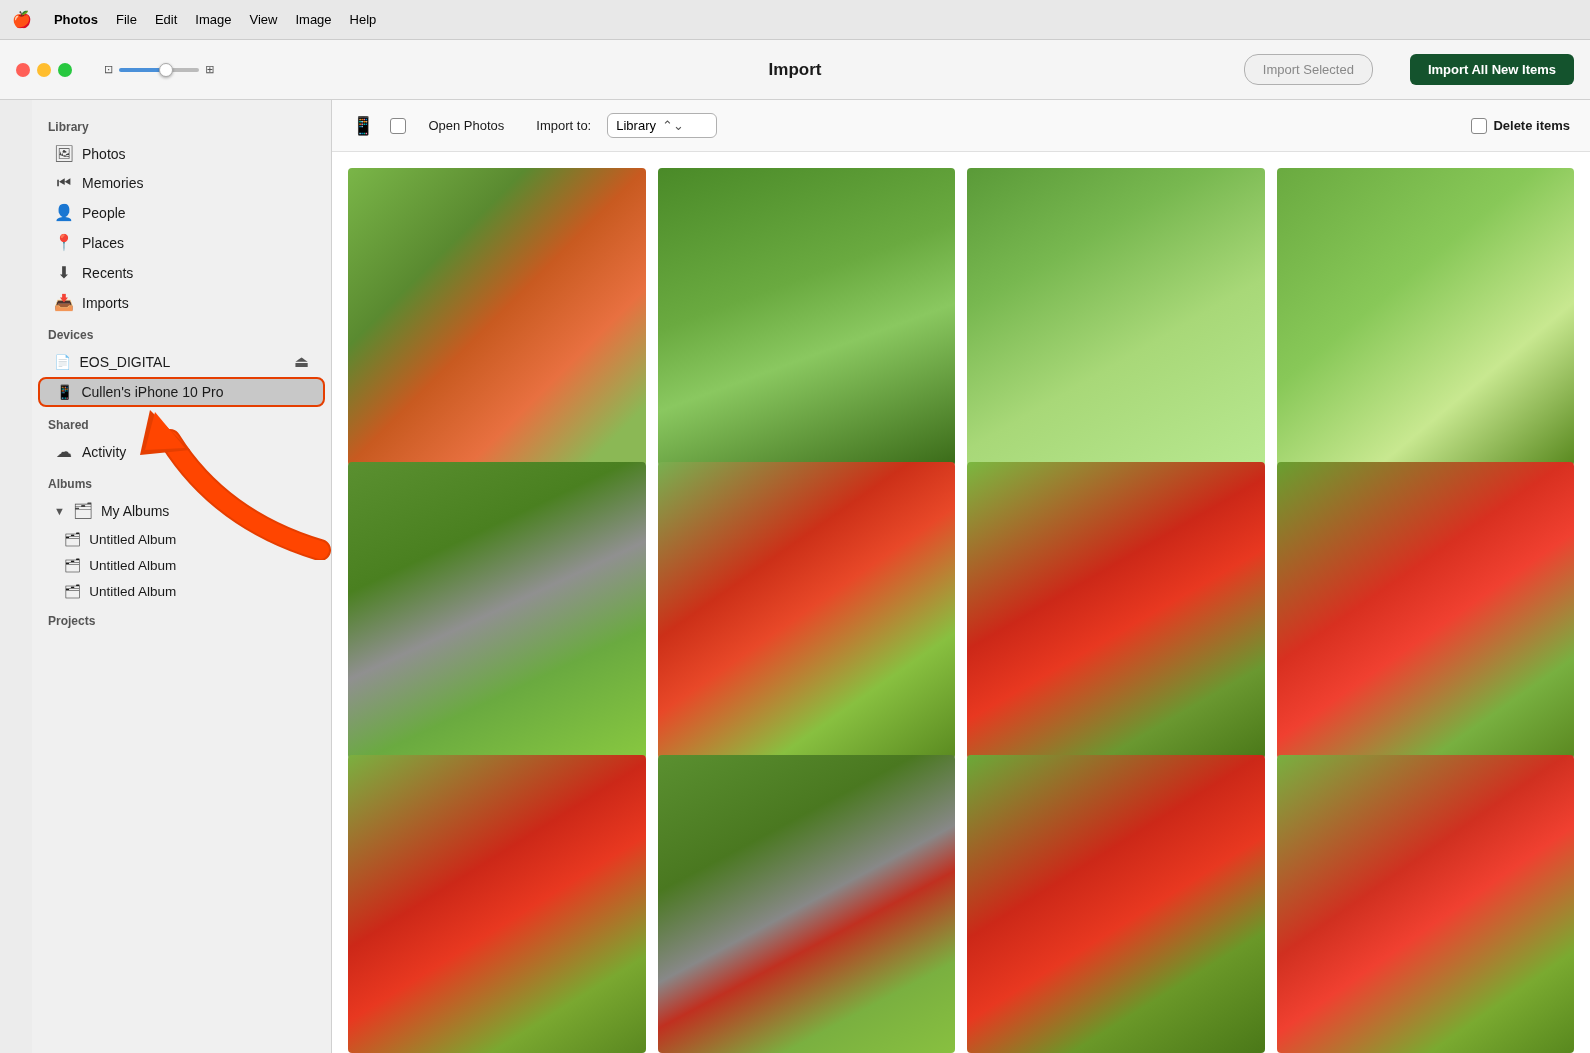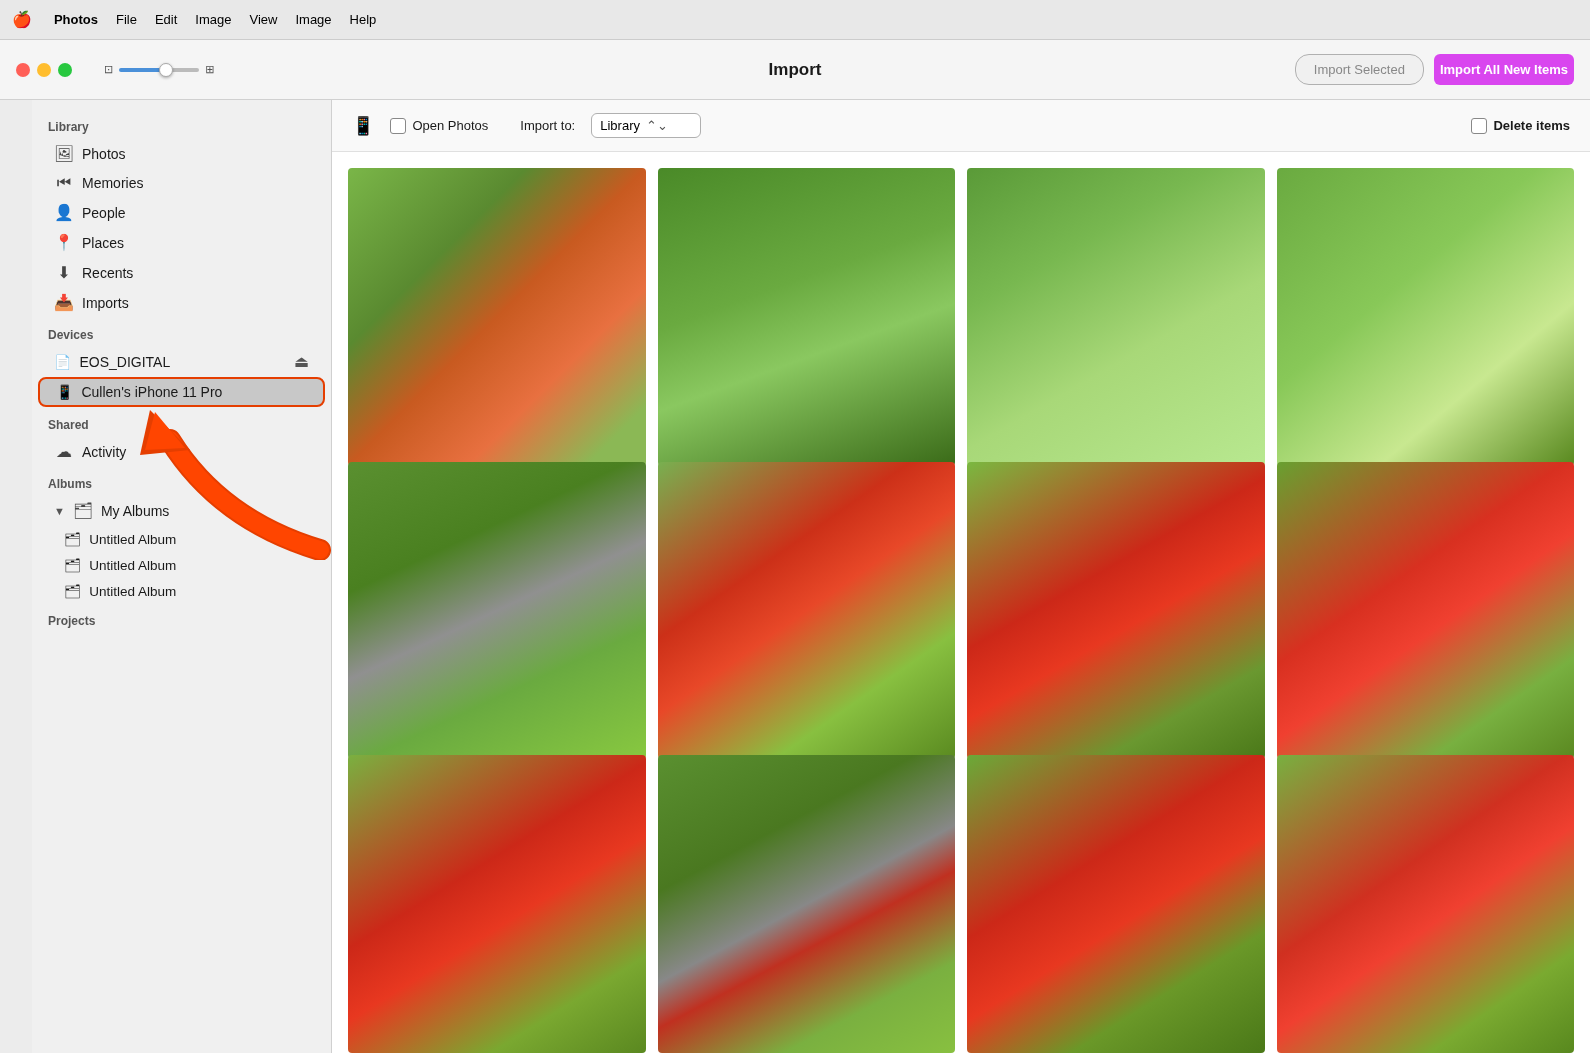--- a/index.html
+++ b/index.html
@@ -65,28 +65,29 @@
     .btn-import-selected {
       background: #f0f0f0;
       border: 1px solid #b0b0b0;
       border-radius: 14px;
       padding: 7px 18px;
       font-size: 13px;
       color: #888;
       cursor: not-allowed;
     }
     .btn-import-all {
-      background: #d946ef;
+      background: #14532d;
       border: none;
       border-radius: 6px;
-      padding: 8px 6px;
+      padding: 8px 18px;
       font-size: 13px;
       color: #fff;
       font-weight: 600;
       cursor: pointer;
+      margin-left: 27px;
     }
     .toolbar-left {
       display: flex;
       align-items: center;
       gap: 10px;
     }
 
     
     .traffic-lights {
       display: flex;
@@ -230,21 +231,21 @@
       gap: 16px;
       flex-shrink: 0;
     }
     .phone-icon-small {
       font-size: 18px;
       color: #888;
     }
     .open-photos-label {
       display: flex;
       align-items: center;
-      gap: 6px;
+      gap: 22px;
       font-size: 13px;
       color: #1a1a1a;
       text-align: center;
     }
     .checkbox-ui {
       width: 16px;
       height: 16px;
       border: 1.5px solid #888;
       border-radius: 3px;
       background: white;
@@ -415,21 +416,21 @@
 
     <div class="sidebar-section-label">Devices</div>
 
     <div class="device-item">
       <span class="item-icon">📄</span>
       <span class="item-label">EOS_DIGITAL</span>
       <span class="eject-btn">⏏</span>
     </div>
     <div class="device-item selected-device">
       <span class="item-icon">📱</span>
-      <span class="item-label">Cullen's iPhone 11 Pro</span>
+      <span class="item-label">Cullen's iPhone 10 Pro</span>
     </div>
 
     <div class="sidebar-section-label">Shared</div>
 
     <div class="sidebar-item">
       <span class="item-icon">☁</span>
       <span class="item-label">Activity</span>
     </div>
 
     <div class="sidebar-section-label">Albums</div>

